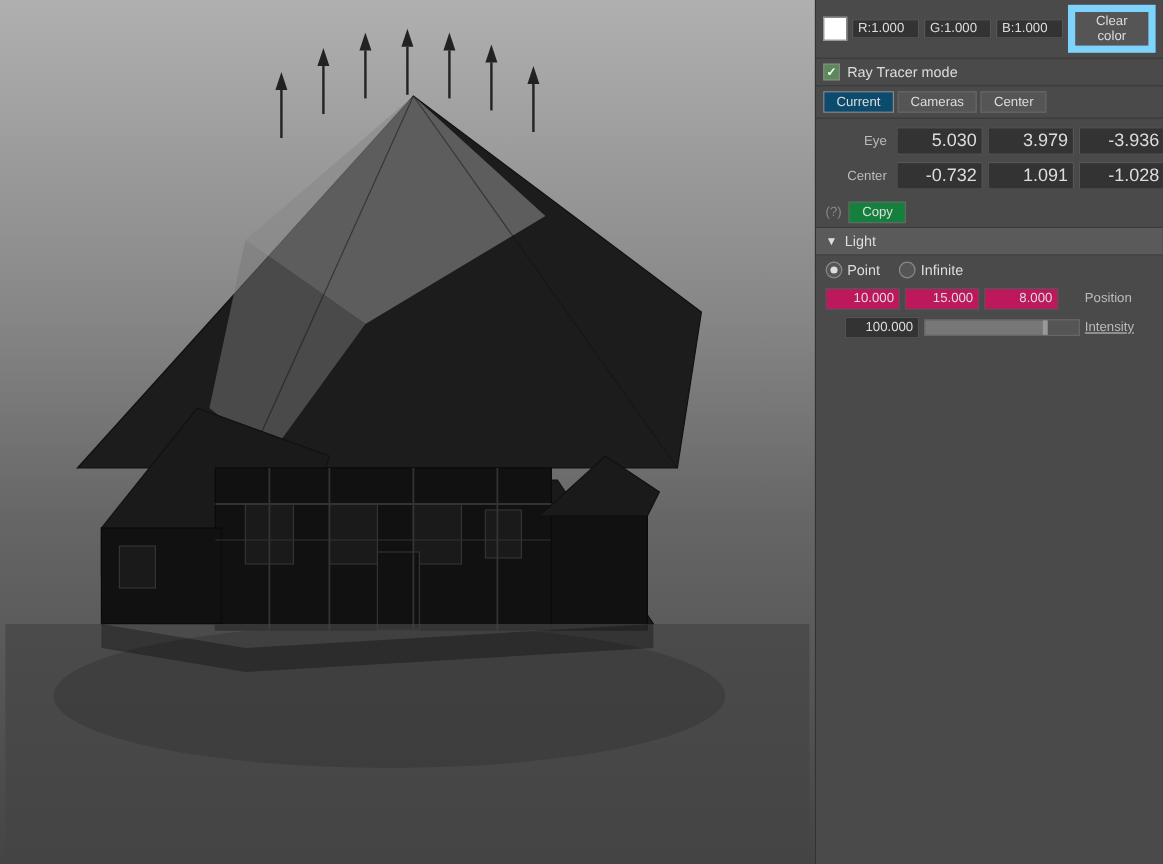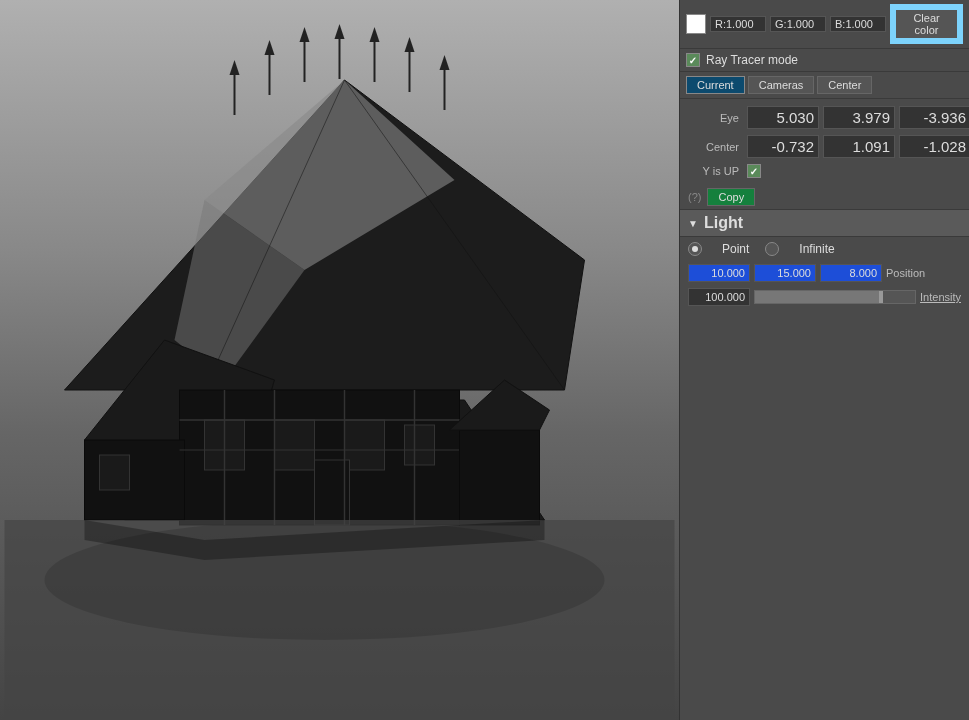--- a/index.html
+++ b/index.html
@@ -202,36 +202,36 @@
       border-bottom: 1px solid #3a3a3a;
     }
 
     .triangle-icon {
       color: #ddd;
       font-size: 10px;
     }
 
     .light-label {
       color: #ddd;
-      font-size: 16px;
-      font-weight: bold;
+      font-size: 12px;
+      font-weight: normal;
     }
 
     
     .radio-row {
       display: flex;
       align-items: center;
       padding: 5px 8px;
       gap: 16px;
     }
 
     .radio-option {
       display: flex;
       align-items: flex-start;
-      gap: 20px;
+      gap: 4px;
     }
 
     .radio-circle {
       width: 14px;
       height: 14px;
       border-radius: 50%;
       border: 1px solid #888;
       background: #555;
       display: flex;
       align-items: center;
@@ -248,41 +248,41 @@
 
     
     .position-row {
       display: flex;
       align-items: center;
       padding: 3px 8px;
       gap: 4px;
     }
 
     .pos-input {
-      background: #1d4ed8;
+      background: #be185d;
       border: 1px solid #555;
       color: #ddd;
       padding: 2px 4px;
       font-size: 11px;
       width: 62px;
       text-align: right;
     }
 
     .pos-label {
       color: #bbb;
       font-size: 11px;
-      margin-left: 0;
+      margin-left: 18px;
       text-align: center;
     }
 
     
     .intensity-row {
       display: flex;
       align-items: center;
-      padding: 3px 8px;
+      padding: 3px 24px;
       gap: 4px;
     }
 
     .intensity-input {
       background: #333;
       border: 1px solid #555;
       color: #ddd;
       padding: 2px 4px;
       font-size: 11px;
       width: 62px;
@@ -439,24 +439,20 @@
       <input class="setting-input" type="text" value="-3.936" style="">
     </div>
 
     <div class="setting-row">
       <span class="setting-label">Center</span>
       <input class="setting-input" type="text" value="-0.732" style="">
       <input class="setting-input" type="text" value="1.091" style="">
       <input class="setting-input" type="text" value="-1.028" style="">
     </div>
 
-    <div class="setting-row">
-      <span class="setting-label">Y is UP</span>
-      <div class="y-is-up-check"></div>
-    </div>
 
   </div>
 
   <div class="copy-row">
     <span class="help-badge">(?)</span>
     <button class="copy-btn">Copy</button>
   </div>
 
   <div class="light-header">
     <span class="triangle-icon">▼</span>

